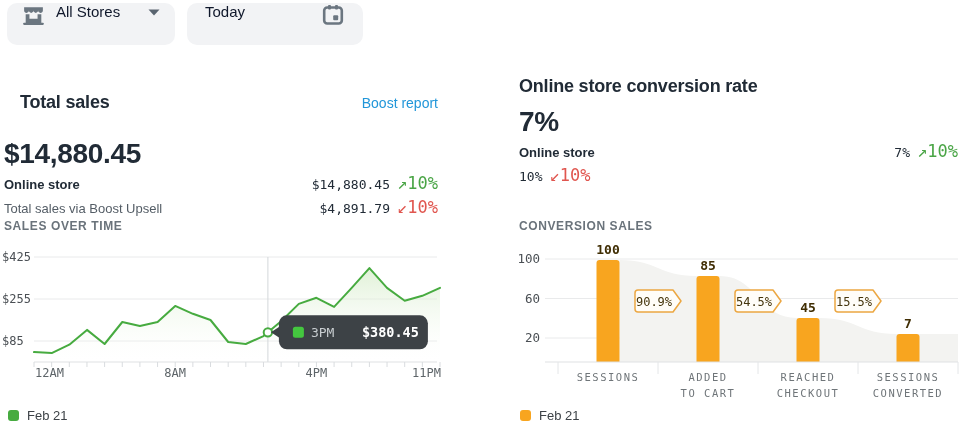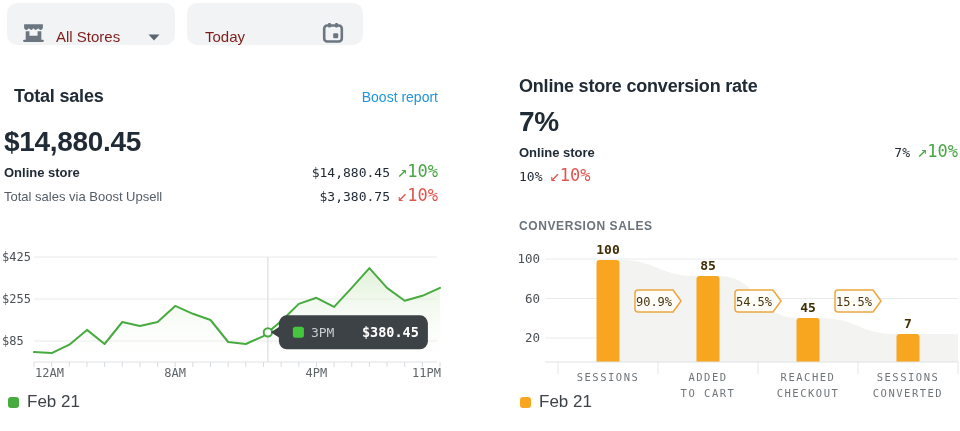--- a/index.html
+++ b/index.html
@@ -1,23 +1,23 @@
 <!DOCTYPE html>
 <html><head>
 <meta charset="utf-8">
 <style>
   html,body{margin:0;padding:0;background:#fff;}
   .page{position:relative;width:960px;height:431px;background:#ffffff;overflow:hidden;
         font-family:"Liberation Sans",sans-serif;color:#212b36;}
 
   
   .topbar{position:absolute;left:7px;top:3px;display:flex;gap:12px;}
-  .pill{display:flex;align-items:flex-end;height:42px;background:#f2f3f5;border:none;
+  .pill{display:flex;align-items:flex-start;height:42px;background:#f2f3f5;border:none;
         border-radius:10px;padding:0 18px;font-family:"Liberation Sans",sans-serif;
-        font-size:15px;color:#7f1d1d;cursor:pointer;}
+        font-size:15px;color:#0f172a;cursor:pointer;}
   .pill .icon{display:flex;align-items:center;}
   .pill-store{width:168px;box-sizing:border-box;padding:0 14px;}
   .pill-date{width:176px;box-sizing:border-box;justify-content:space-between;}
   .chev{margin-left:auto;}
 
   
   .card{position:absolute;top:76px;}
   .card-left{left:4px;width:434px;}
   .card-right{left:519px;width:439px;}
   .card-head{display:flex;justify-content:space-between;align-items:baseline;}
@@ -37,22 +37,22 @@
   .section-label{position:absolute;top:219px;font-size:12px;font-weight:700;color:#6a737b;
                  letter-spacing:.6px;}
   .sl-left{left:4px;}
   .sl-right{left:519px;}
 
   
   .sales-svg{position:absolute;left:0;top:244px;}
   .funnel-svg{position:absolute;left:500px;top:244px;}
 
   
-  .legend{position:absolute;top:392px;display:flex;align-items:center;gap:8px;
-          font-size:17px;color:#3d4247;}
+  .legend{position:absolute;top:408px;display:flex;align-items:center;gap:8px;
+          font-size:13px;color:#3d4247;}
   .legend-left{left:8px;}
   .legend-right{left:520px;}
   .legend-swatch{width:11px;height:11px;border-radius:3px;display:inline-block;}
 </style>
 </head>
 <body>
 
 <div class="page">
 
   <div class="topbar">
@@ -79,33 +79,33 @@
           <rect x="7" y="2" width="3" height="4.5" rx="1" fill="#6b7680"></rect>
           <rect x="14" y="2" width="3" height="4.5" rx="1" fill="#6b7680"></rect>
           <rect x="12.2" y="12.2" width="5" height="5" rx="1" fill="#6b7680"></rect>
         </svg>
       </span>
     </button>
   </div>
 
   <section class="card card-left">
     <div class="card-head">
-      <h2 class="card-title" style="margin:10px">Total sales</h2>
+      <h2 class="card-title" style="margin:16px">Total sales</h2>
       <a class="view-report">Boost report</a>
     </div>
     <div class="big-value">$14,880.45</div>
     <div class="mrows">
       <div class="mrow">
         <span class="mlabel strong">Online store</span>
         <span class="mval">$14,880.45</span>
         <span class="mdelta up"><span>↗</span><span>10%</span></span>
       </div>
       <div class="mrow">
         <span class="mlabel">Total sales via Boost Upsell</span>
-        <span class="mval">$3,380.75</span>
+        <span class="mval">$4,891.79</span>
         <span class="mdelta down"><span>↙</span><span>10%</span></span>
       </div>
     </div>
   </section>
 
   <section class="card card-right">
     <div class="card-head">
       <h2 class="card-title" style="margin:0">Online store conversion rate</h2>
     </div>
     <div class="big-value">7%</div>
@@ -115,20 +115,21 @@
         <span class="mval">7%</span>
         <span class="mdelta up"><span>↗</span><span>10%</span></span>
       </div>
       <div class="mrow">
         <span class="mval">10%</span>
         <span class="mdelta down"><span>↙</span><span>10%</span></span>
       </div>
     </div>
   </section>
 
+  <div class="section-label sl-left">SALES OVER TIME</div>
   <div class="section-label sl-right">CONVERSION SALES</div>
 
   <svg id="sales-chart" class="sales-svg" width="460" height="140" viewBox="0 0 460 140">
       <defs>
         <linearGradient id="gfill" x1="0" y1="0" x2="0" y2="1">
           <stop offset="0%" stop-color="#cfe9c1" stop-opacity="0.65"></stop>
           <stop offset="100%" stop-color="#ffffff" stop-opacity="0.05"></stop>
         </linearGradient>
       </defs>
       <line x1="34" x2="437" y1="13" y2="13" stroke="#e9eaeb" stroke-width="1"></line>

